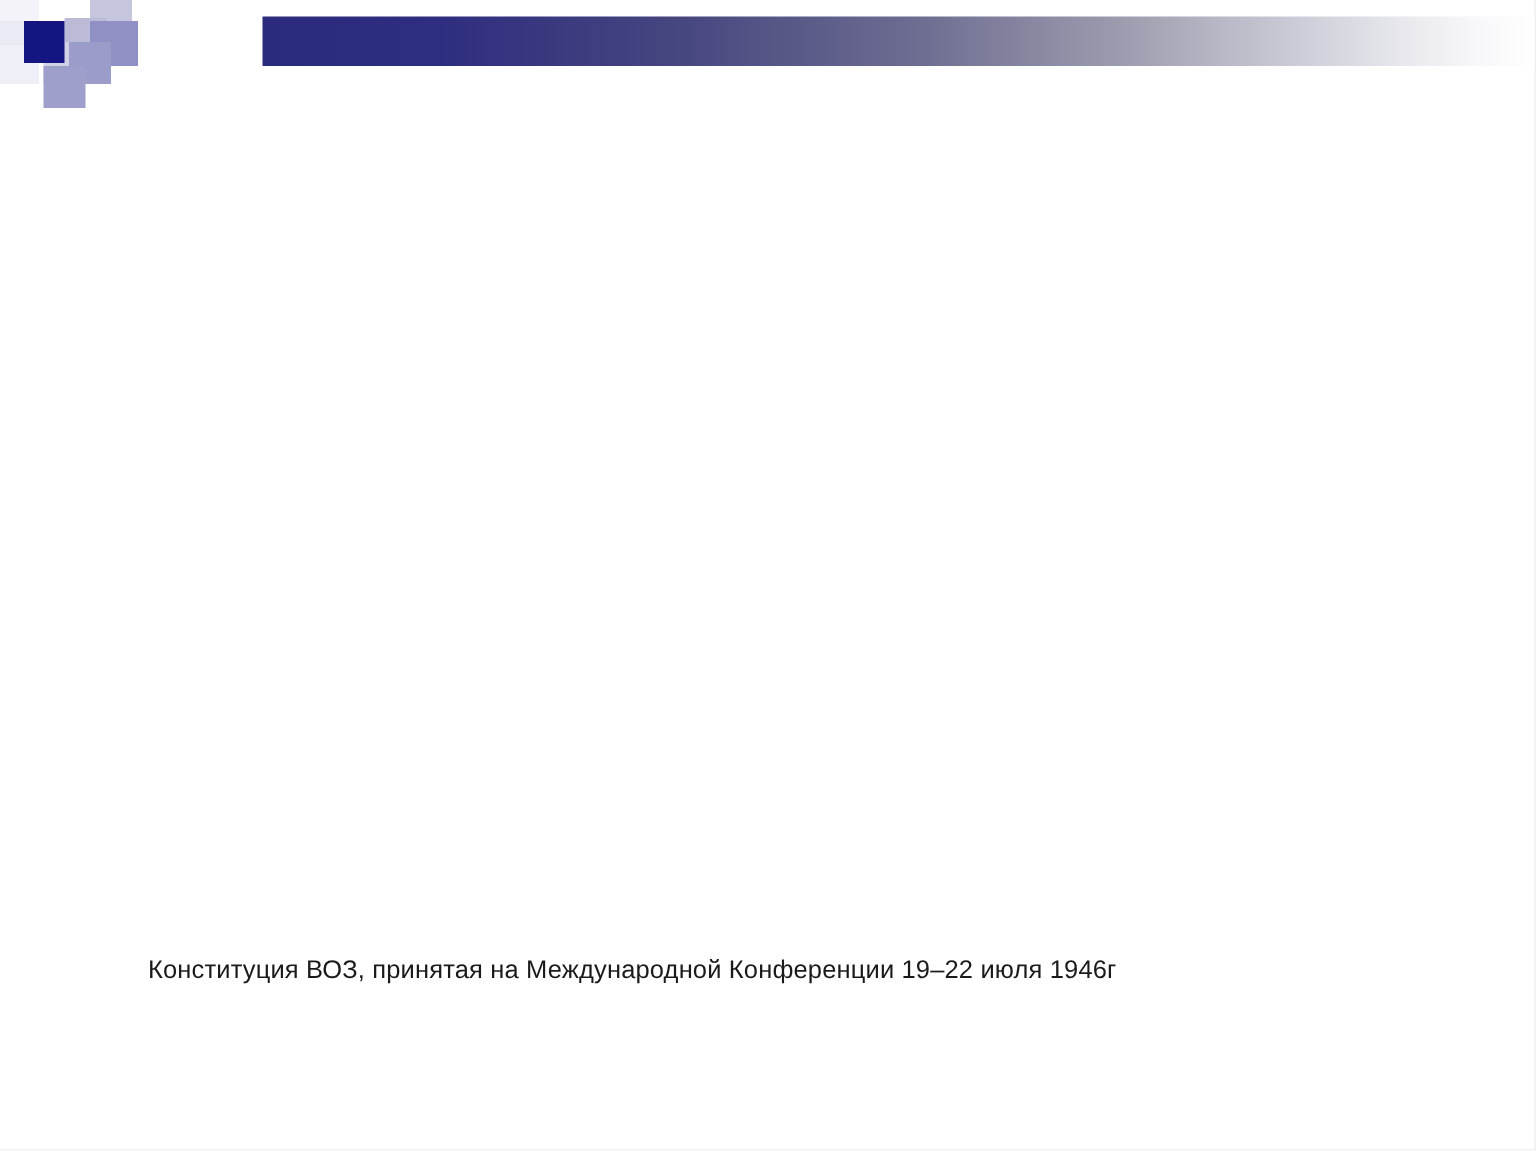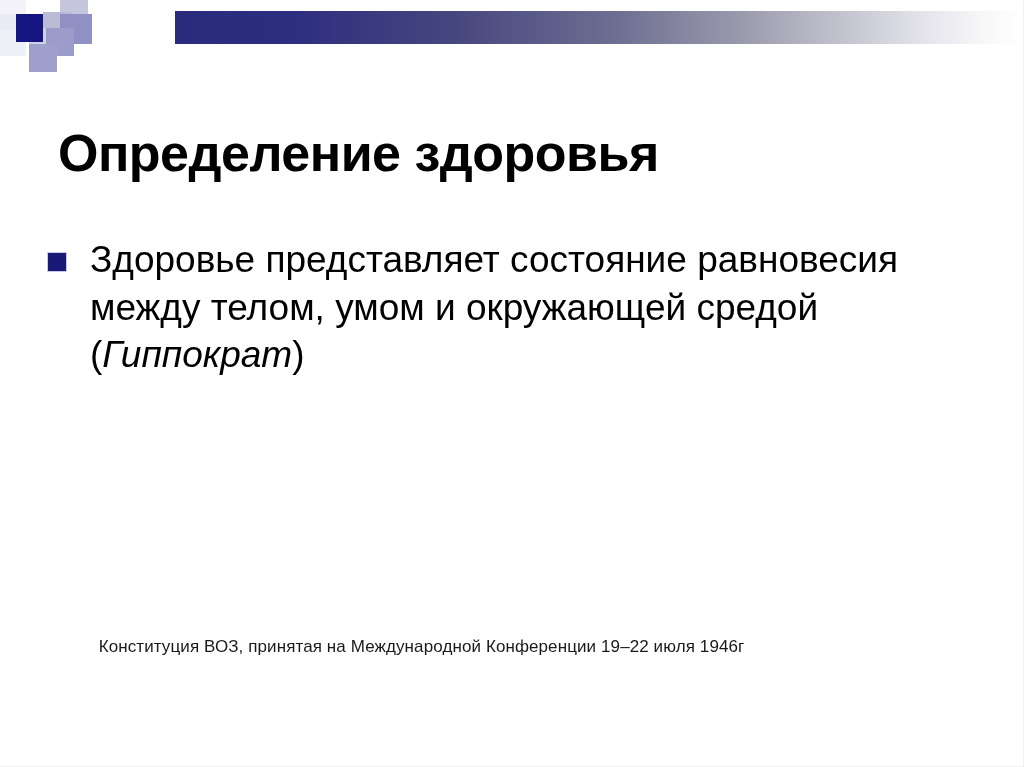--- a/index.html
+++ b/index.html
@@ -130,27 +130,22 @@
     <div class="deco-sq" style="left:60px; top:0px;  width:28px; height:28px; background:#c5c5dd;"></div>
     <div class="deco-sq" style="left:43px; top:12px; width:28px; height:28px; background:#bbbbd8;"></div>
     <div class="deco-sq" style="left:60px; top:14px; width:32px; height:30px; background:#9090c4;"></div>
     <div class="deco-sq" style="left:29px; top:28px; width:28px; height:28px; background:#d1d1e5;"></div>
     <div class="deco-sq" style="left:46px; top:28px; width:28px; height:28px; background:#9c9cca;"></div>
     <div class="deco-sq" style="left:29px; top:44px; width:28px; height:28px; background:#9f9fcb;"></div>
     <div class="deco-sq" style="left:16px; top:14px; width:27px; height:28px; background:#151582;"></div>
     <div id="header-gradient-bar"></div>
   </div>
 
-  <h1 id="title">Определение здоровья</h1>
 
   <div id="body-content">
 
-    <div class="bullet-item">
-      <span class="bullet-marker"></span>
-      <span class="bullet-text"><span>Здоровье представляет состояние равновесия между телом, умом и окружающей средой (</span><span class="italic-name">Гиппократ</span><span>)</span></span>
-    </div>
 
 
   </div>
 
   <div id="citation">Конституция ВОЗ, принятая на Международной Конференции 19–22 июля 1946г</div>
 
 </div>
 
 </body></html>

